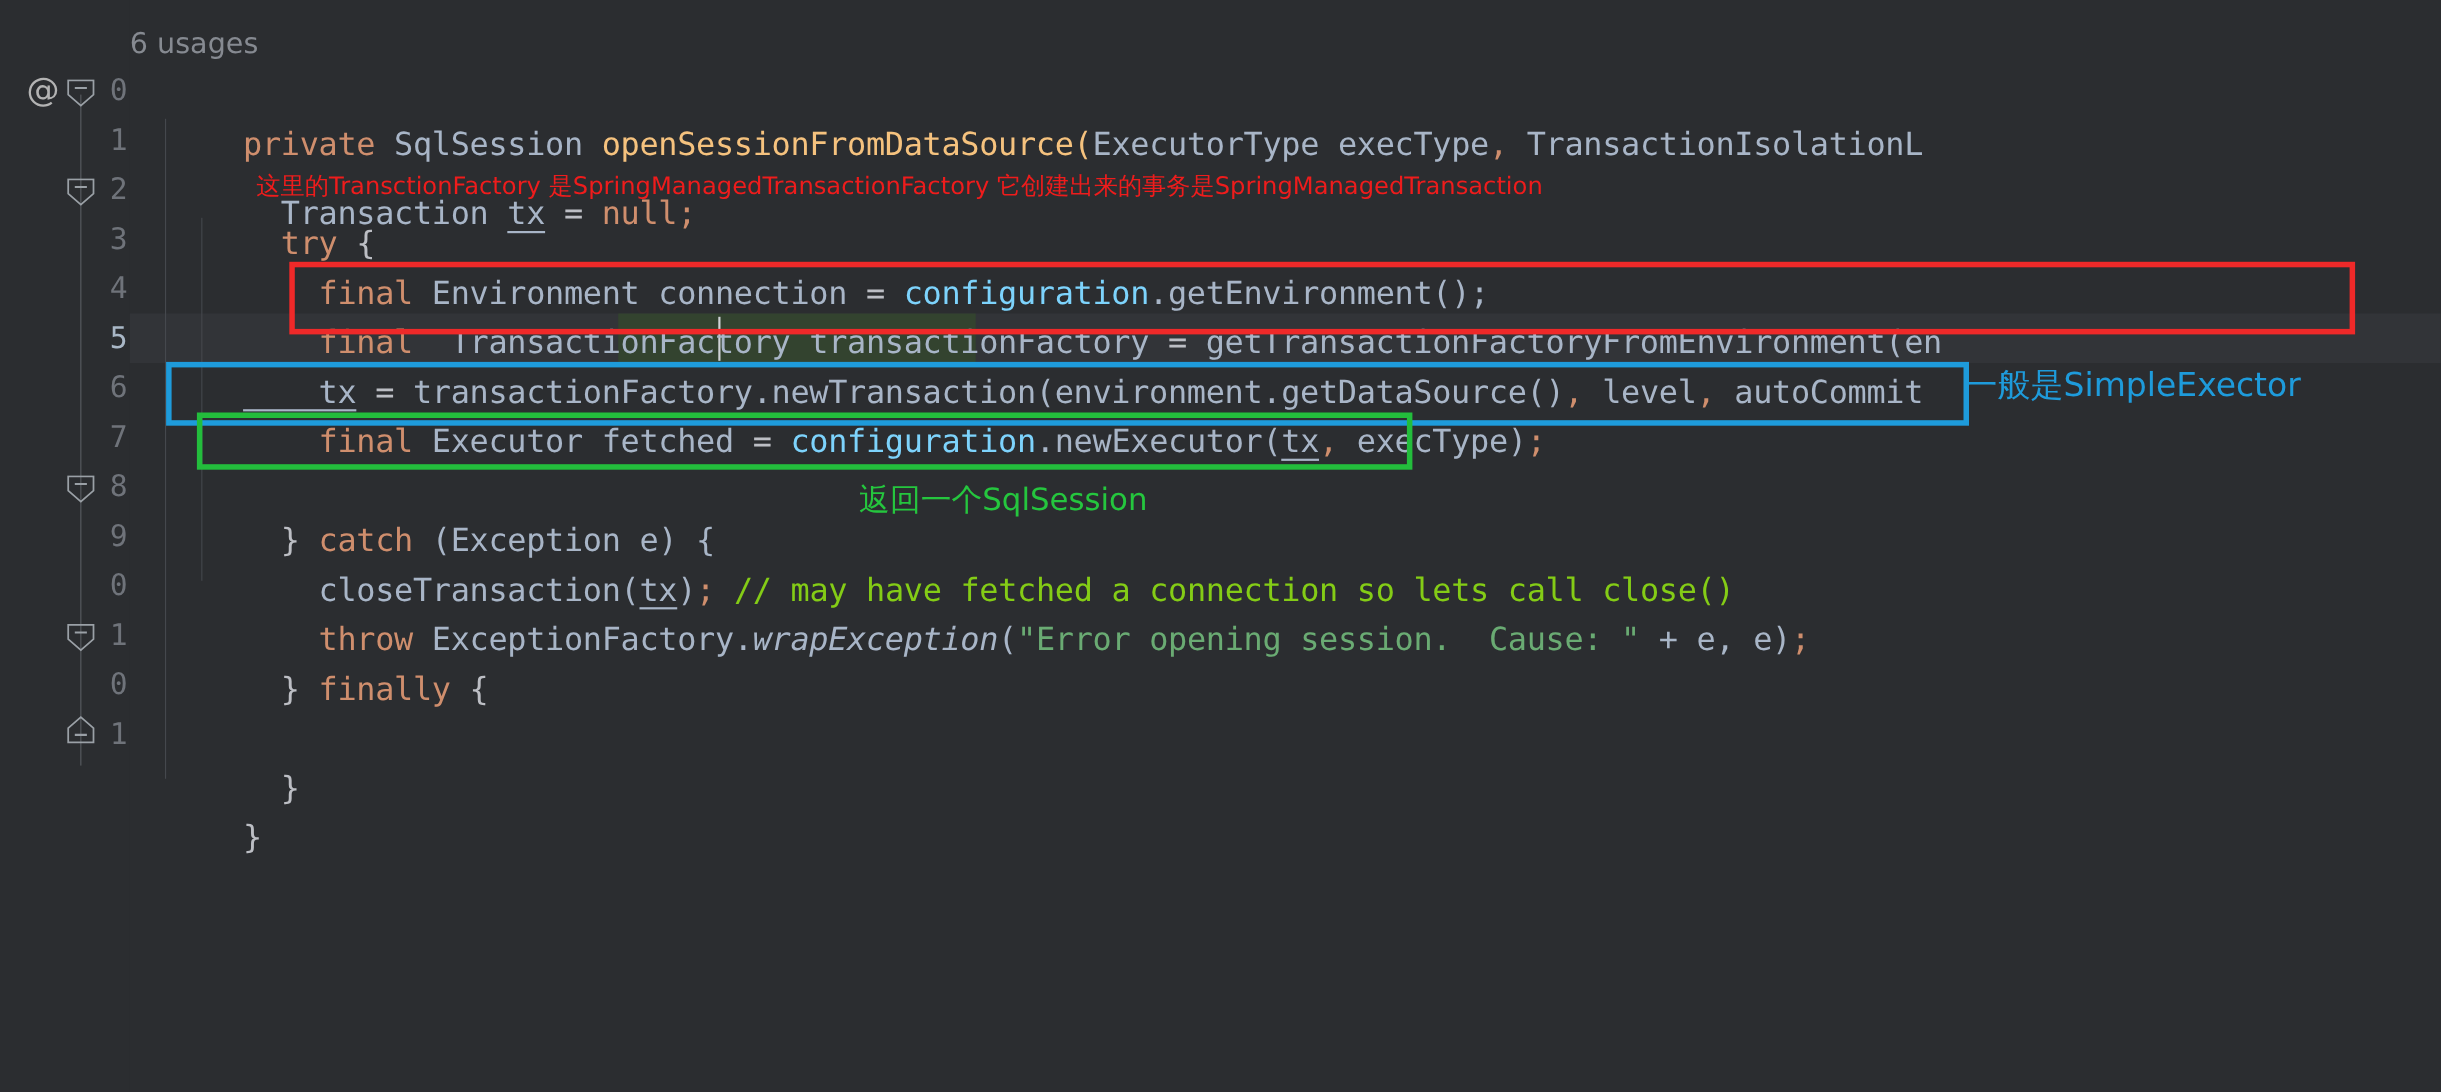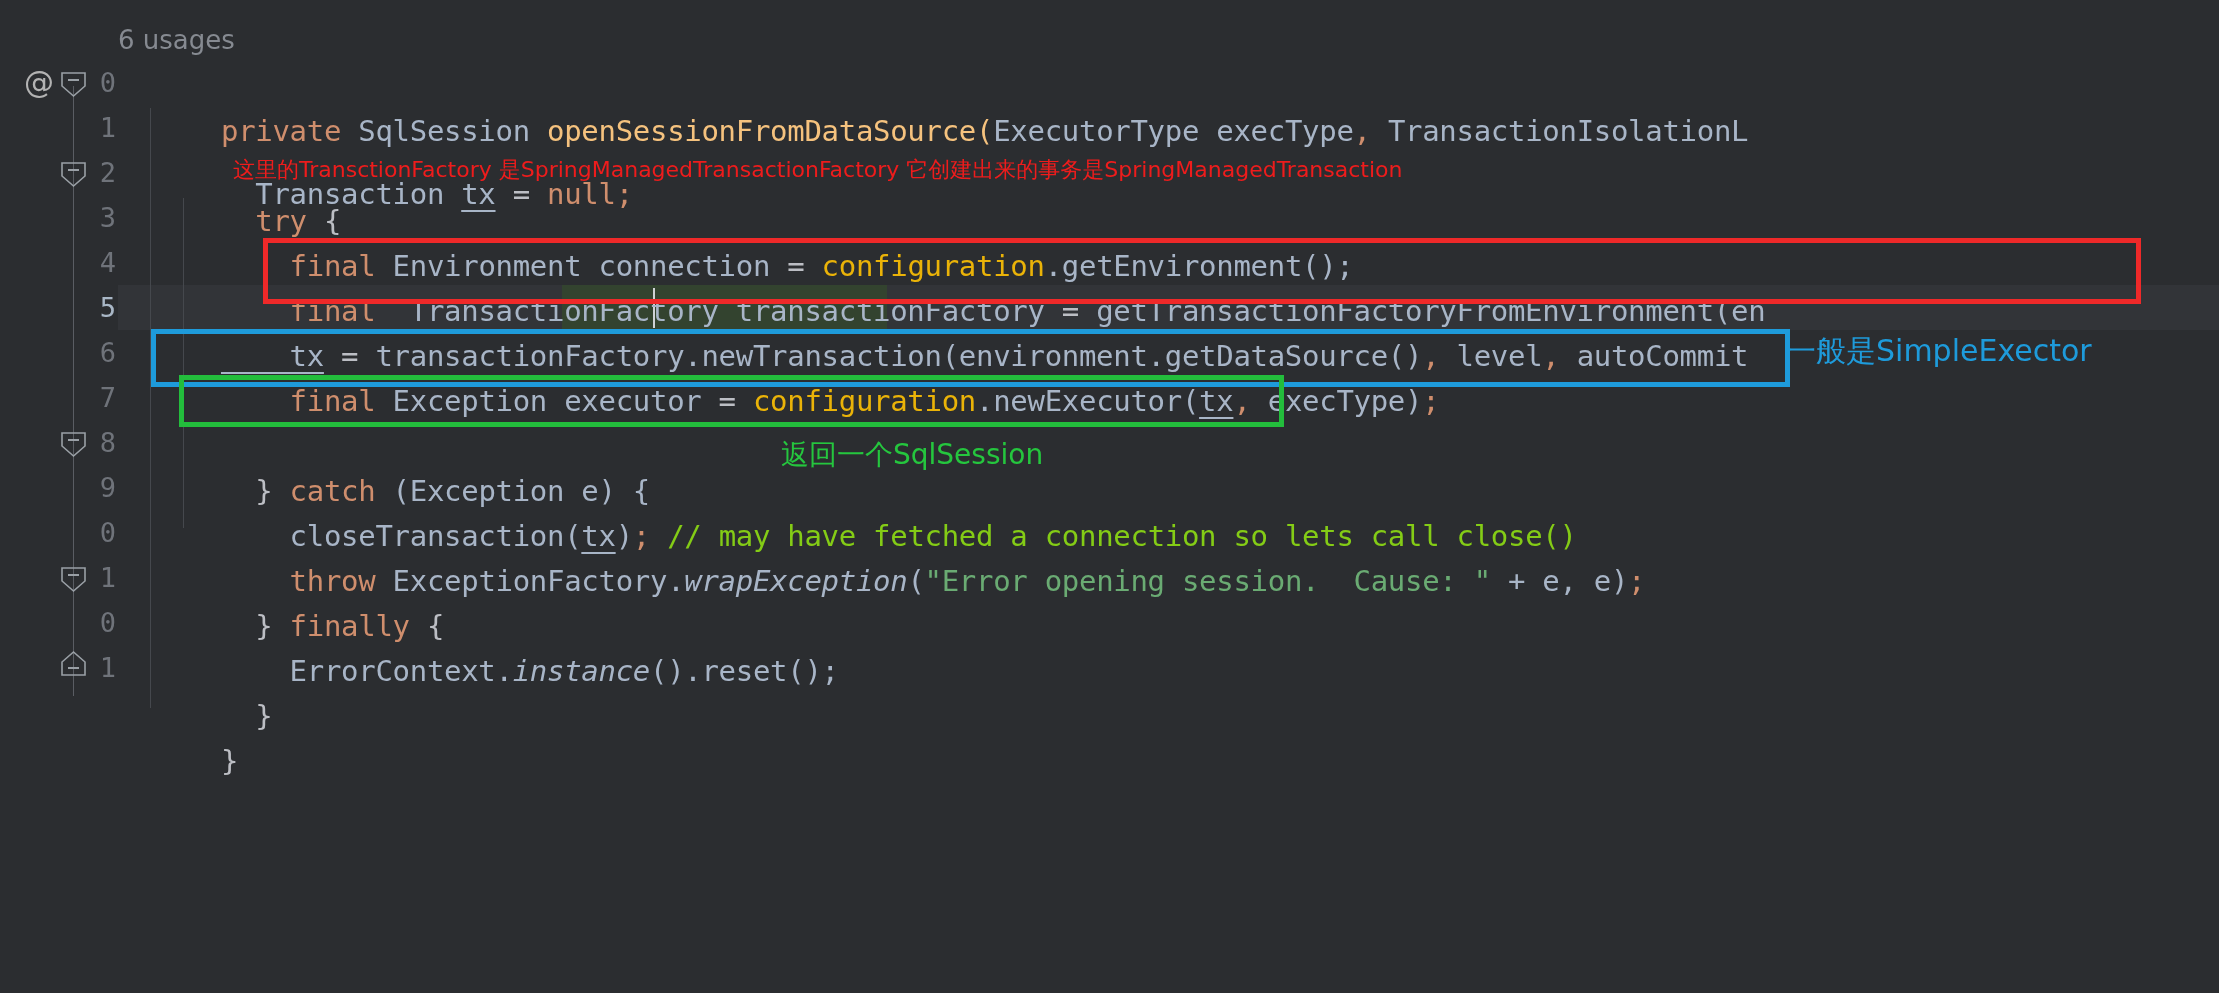--- a/index.html
+++ b/index.html
@@ -89,21 +89,21 @@
     font-size: 29px;
     letter-spacing: -0.3px;
     color: #a9b7c6;
     text-align: right;
   }
 
   
   .kw   { color: #cf8e6d; }
   .typ  { color: #a8b5c7; }
   .mth  { color: #f5c27e; }
-  .fld  { color: #eab308; }
+  .fld  { color: #7dd3fc; }
   .plain{ color: #bcbec4; }
   .str  { color: #6aab73; }
   .cmt  { color: #84cc16; }
   .ital { font-style: italic; }
   .udl  { text-decoration: underline; text-underline-offset: 6px; }
 
   .usages {
     position: absolute;
     color: #868a91;
     font-family: "DejaVu Sans", sans-serif;
@@ -241,43 +241,40 @@
 
     <div class="codeline" style="top:244px;">
       <span class="kw">    final </span><span class="typ"> TransactionFactory transactionFactory</span><span class="plain"> = </span><span class="typ">getTransactionFactoryFromEnvironment(en</span>
     </div>
 
     <div class="codeline" style="top:289px;">
       <span class="typ udl">    tx</span><span class="plain"> = </span><span class="typ">transactionFactory.newTransaction(environment.getDataSource()</span><span class="kw">,</span><span class="typ"> level</span><span class="kw">,</span><span class="typ"> autoCommit</span>
     </div>
 
     <div class="codeline" style="top:334px;">
-      <span class="kw">    final </span><span class="typ">Exception executor</span><span class="plain"> = </span><span class="fld">configuration</span><span class="typ">.newExecutor(</span><span class="typ udl">tx</span><span class="kw">,</span><span class="typ"> execType)</span><span class="kw">;</span>
+      <span class="kw">    final </span><span class="typ">Executor fetched</span><span class="plain"> = </span><span class="fld">configuration</span><span class="typ">.newExecutor(</span><span class="typ udl">tx</span><span class="kw">,</span><span class="typ"> execType)</span><span class="kw">;</span>
     </div>
 
 
     <div class="codeline" style="top:424px;">
       <span class="plain">  } </span><span class="kw">catch </span><span class="typ">(Exception e) {</span>
     </div>
 
     <div class="codeline" style="top:469px;">
       <span class="typ">    closeTransaction(</span><span class="typ udl">tx</span><span class="typ">)</span><span class="kw">;</span><span class="cmt"> // may have fetched a connection so lets call close()</span>
     </div>
 
     <div class="codeline" style="top:514px;">
       <span class="kw">    throw </span><span class="typ">ExceptionFactory.</span><span class="typ ital">wrapException</span><span class="typ">(</span><span class="str">"Error opening session.  Cause: "</span><span class="typ"> + e, e)</span><span class="kw">;</span>
     </div>
 
     <div class="codeline" style="top:559px;">
       <span class="plain">  } </span><span class="kw">finally </span><span class="plain">{</span>
     </div>
 
-    <div class="codeline" style="top:604px;">
-      <span class="typ">    ErrorContext.</span><span class="typ ital">instance</span><span class="typ">().reset();</span>
-    </div>
 
     <div class="codeline" style="top:649px;">
       <span class="plain">  }</span>
     </div>
 
     <div class="codeline" style="top:694px;">
       <span class="plain">}</span>
     </div>
 
     <div class="note note-red" style="left:115px; top:158px;">这里的TransctionFactory 是SpringManagedTransactionFactory 它创建出来的事务是SpringManagedTransaction</div>

